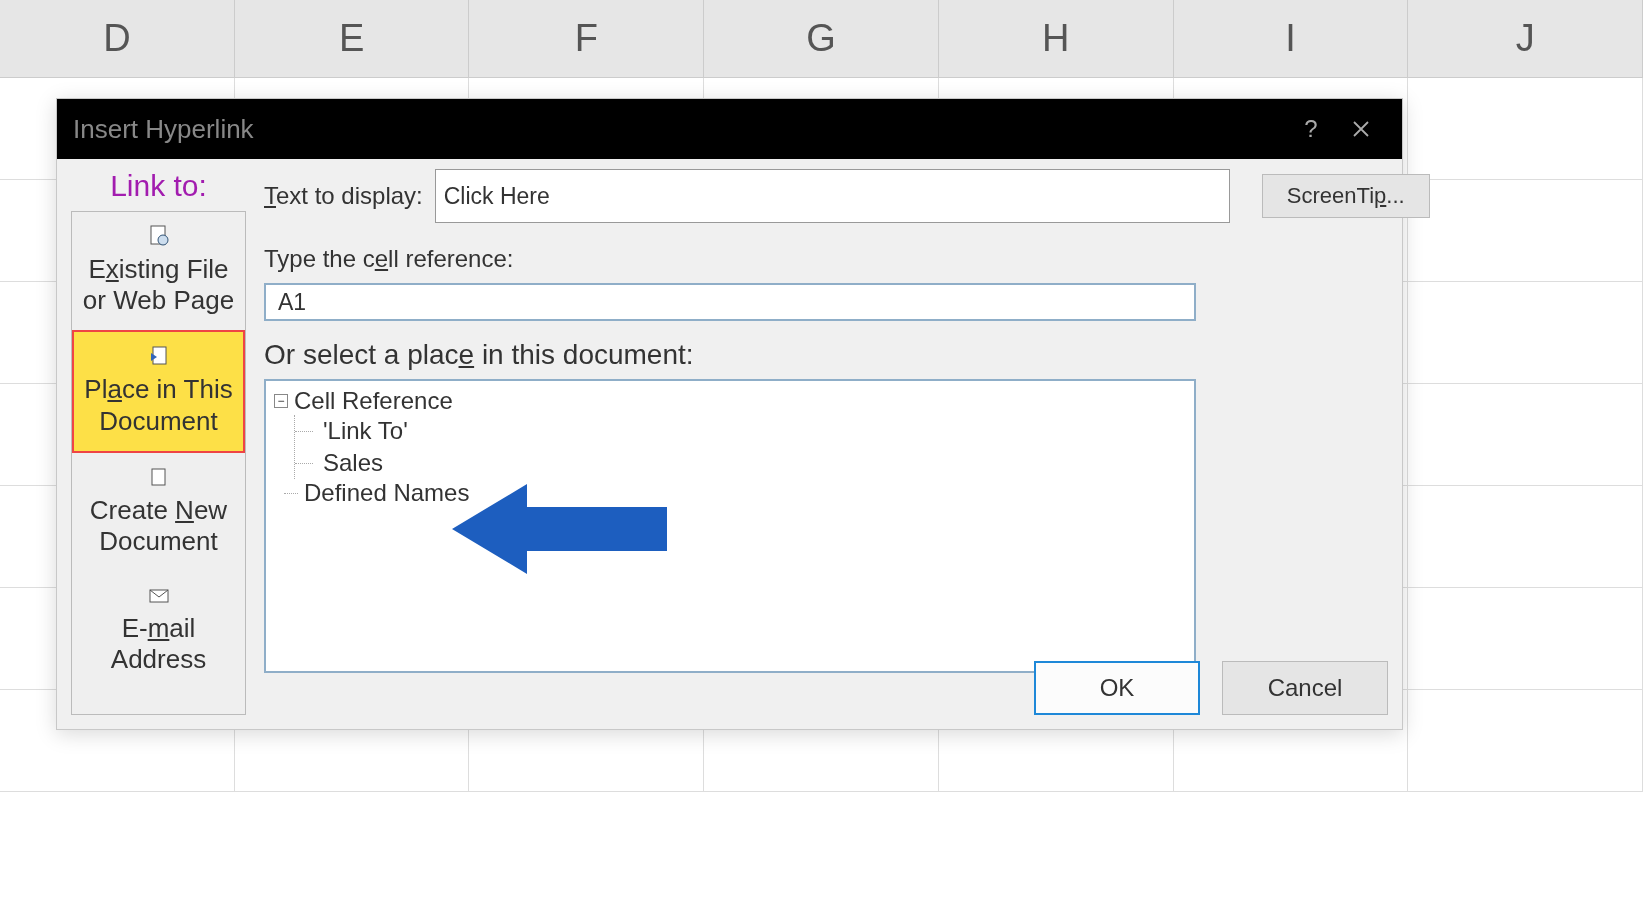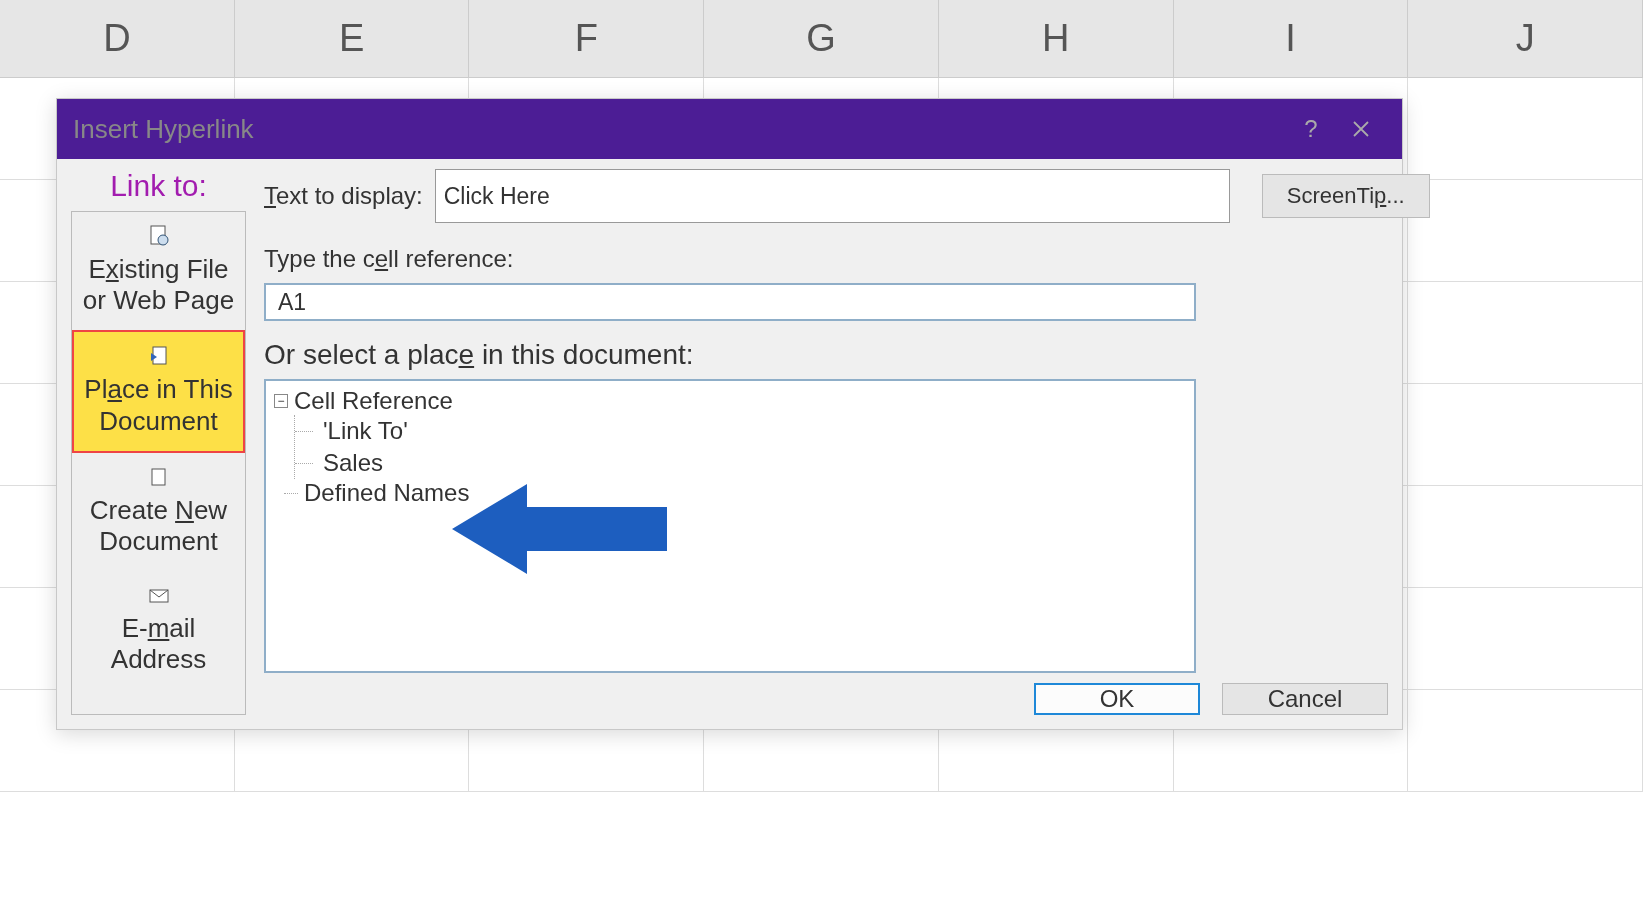--- a/index.html
+++ b/index.html
@@ -63,21 +63,21 @@
       height: 632px;
       background: #f0f0f0;
       border: 1px solid #c8c8c8;
       box-shadow: 0 4px 20px rgba(0,0,0,0.15);
     }
     .dialog-titlebar {
       height: 60px;
       display: flex;
       align-items: center;
       padding: 0 16px;
-      background: #4c1d95;
+      background: #000000;
     }
     .dialog-title {
       font-size: 26px;
       color: #888;
       flex: 1;
     }
     .dialog-help, .dialog-close {
       width: 50px;
       height: 40px;
       display: flex;
@@ -249,21 +249,21 @@
     }
     .button-row {
       position: absolute;
       right: 14px;
       bottom: 14px;
       display: flex;
       gap: 22px;
     }
     .dialog-button {
       width: 166px;
-      height: 32px;
+      height: 54px;
       font-size: 24px;
       font-family: inherit;
       background: #e5e5e5;
       border: 1px solid #bbb;
       color: #333;
       cursor: pointer;
     }
     .dialog-button.primary {
       border: 2px solid #1e88d8;
       background: #fcfcfc;

